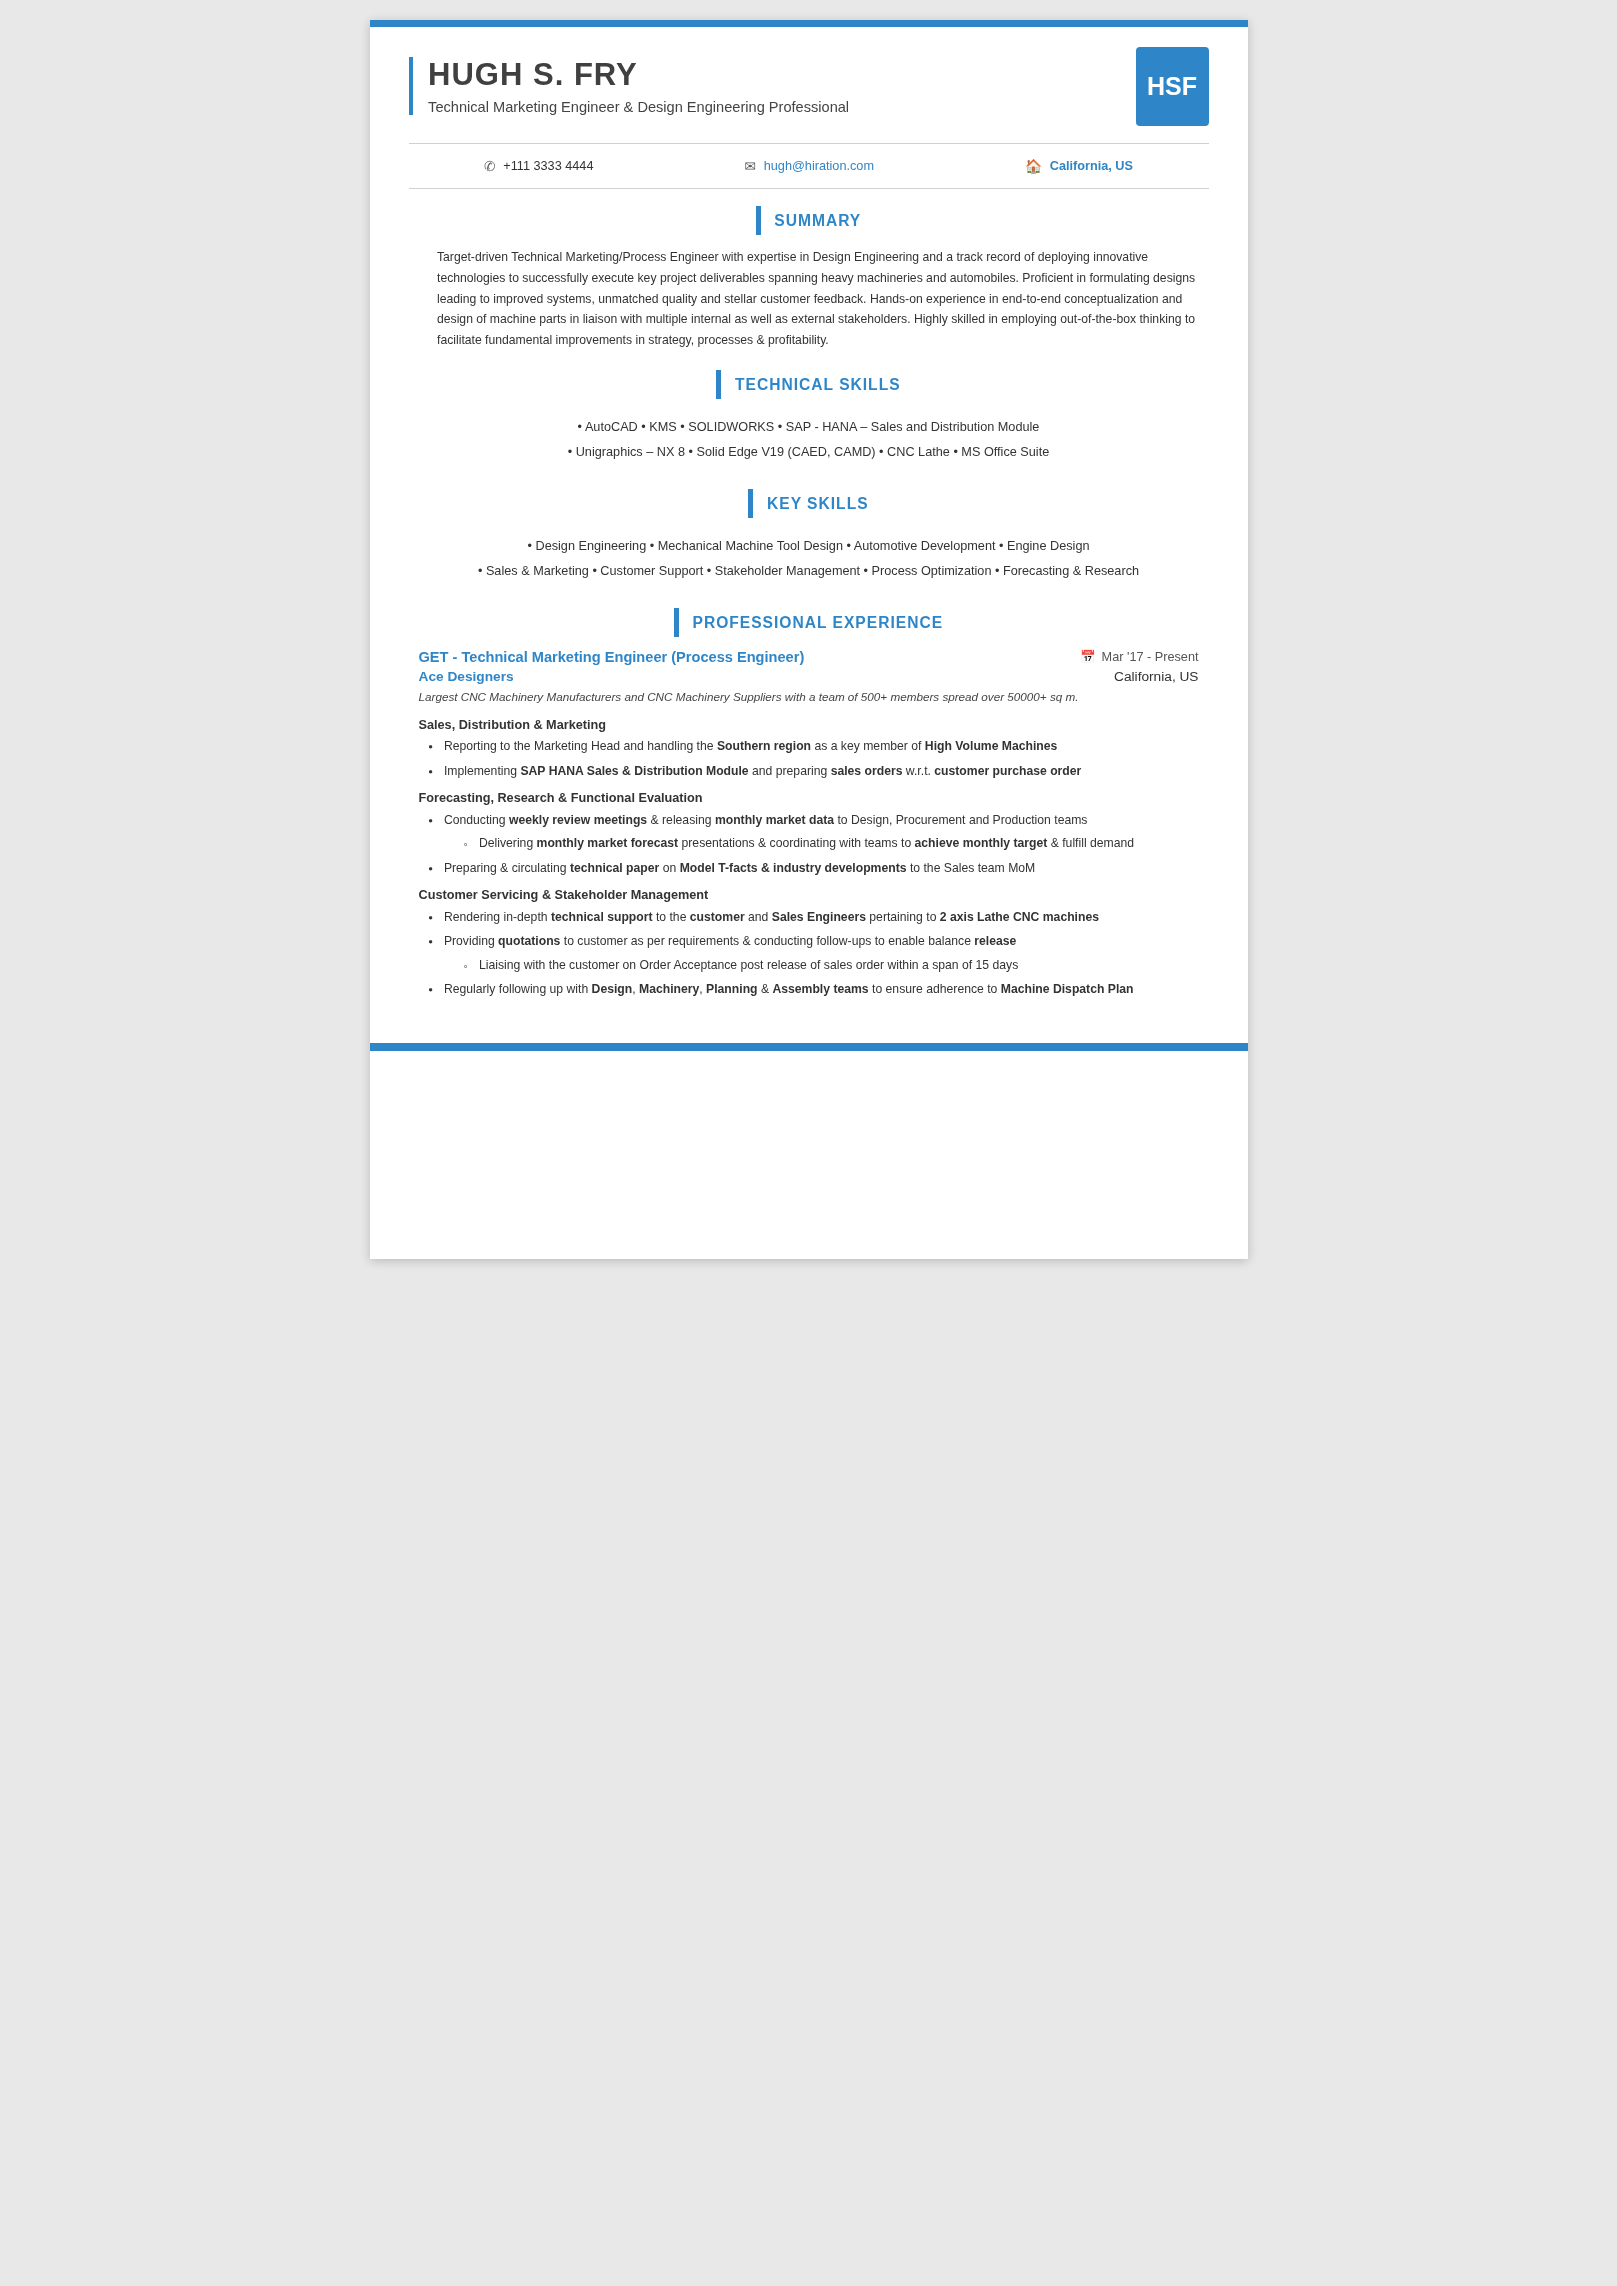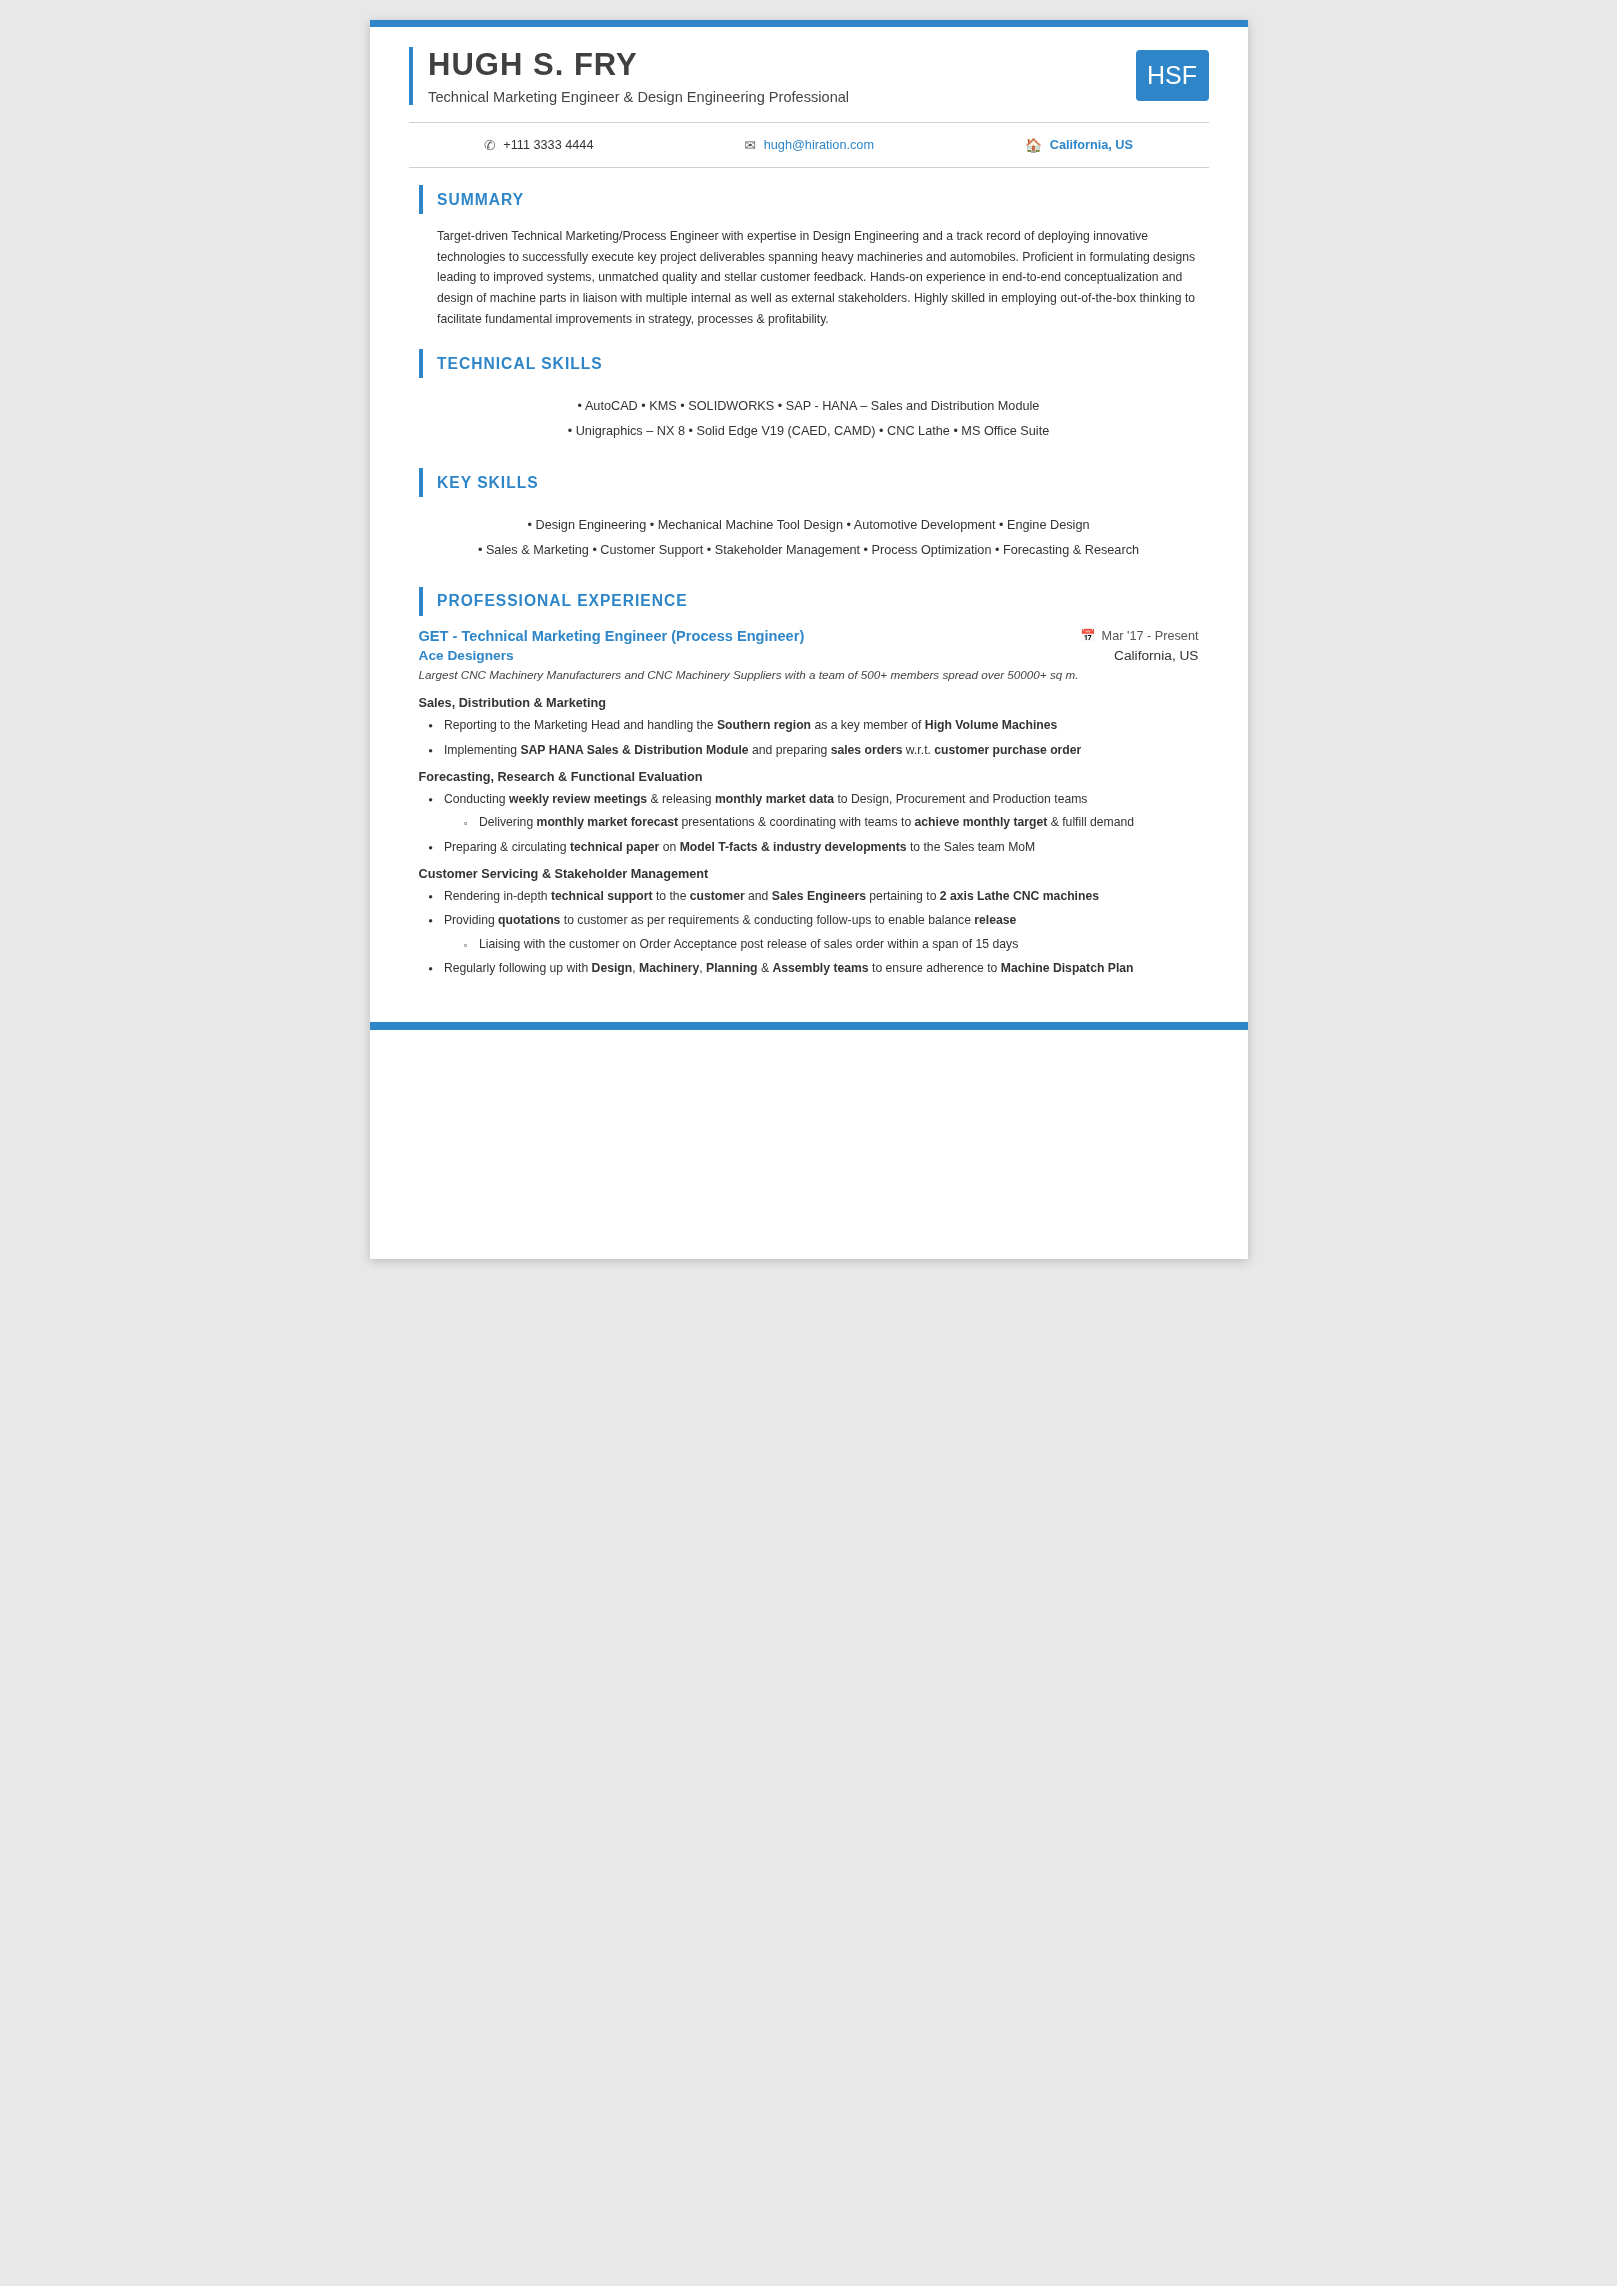--- a/index.html
+++ b/index.html
@@ -32,26 +32,26 @@
     }
     .header-title {
       font-size: 14.6px;
       color: #444;
       margin-top: 5.9px;
     }
     .avatar-box {
       background: #2e86c8;
       color: #fff;
       width: 73px;
-      height: 51px;
+      height: 79px;
       display: flex;
       align-items: center;
       justify-content: center;
       font-size: 25px;
-      font-weight: normal;
+      font-weight: bold;
       border-radius: 3.9px;
       flex-shrink: 0;
     }
     
     .divider {
       height: 1px;
       background: #d0d0d0;
       margin: 0 39px;
     }
     
@@ -80,20 +80,21 @@
       font-weight: 600;
     }
     
     .section {
       padding: 17.6px 49px 9.8px 49px;
     }
     .section-header {
       display: flex;
       align-items: center;
       margin-bottom: 11.7px;
+      justify-content: center;
     }
     .section-bar {
       width: 4.9px;
       height: 29px;
       background: #2e86c8;
       margin-right: 13.7px;
       flex-shrink: 0;
     }
     .section-title {
       font-size: 15.6px;

